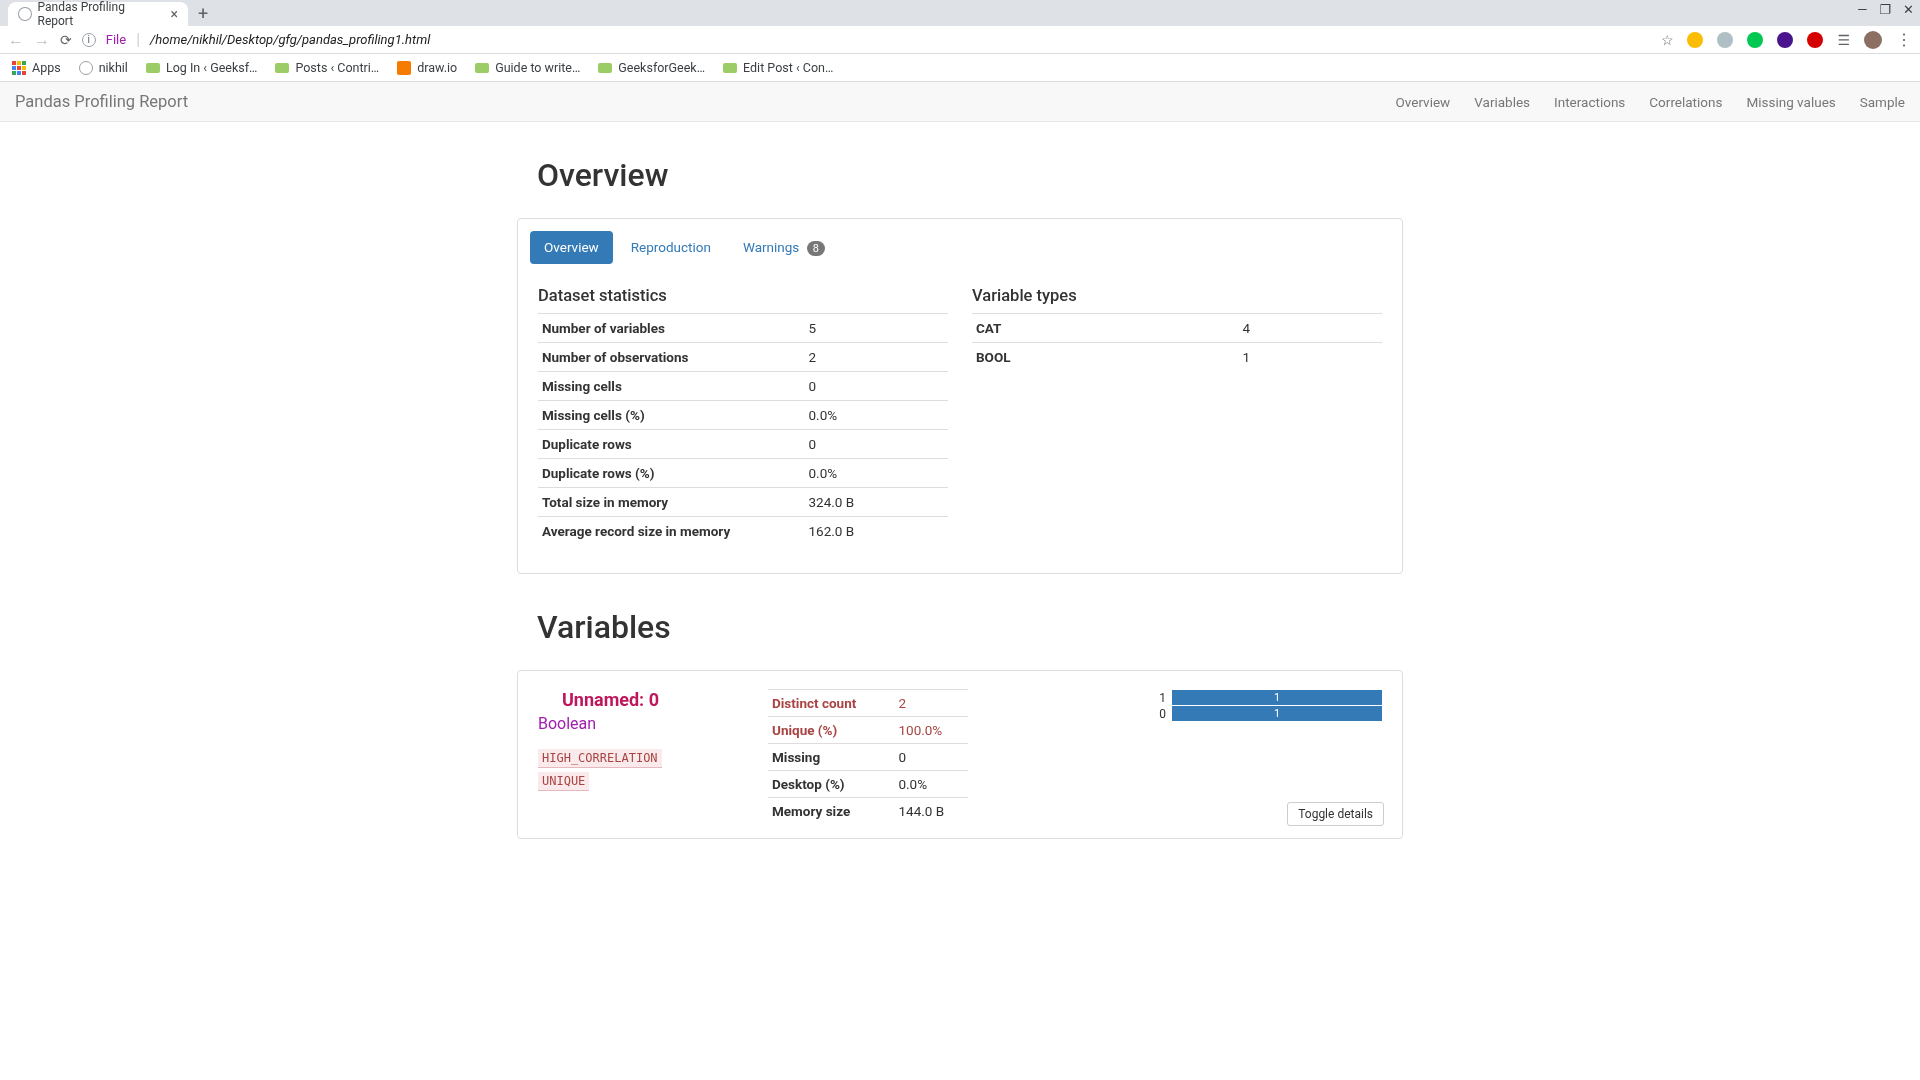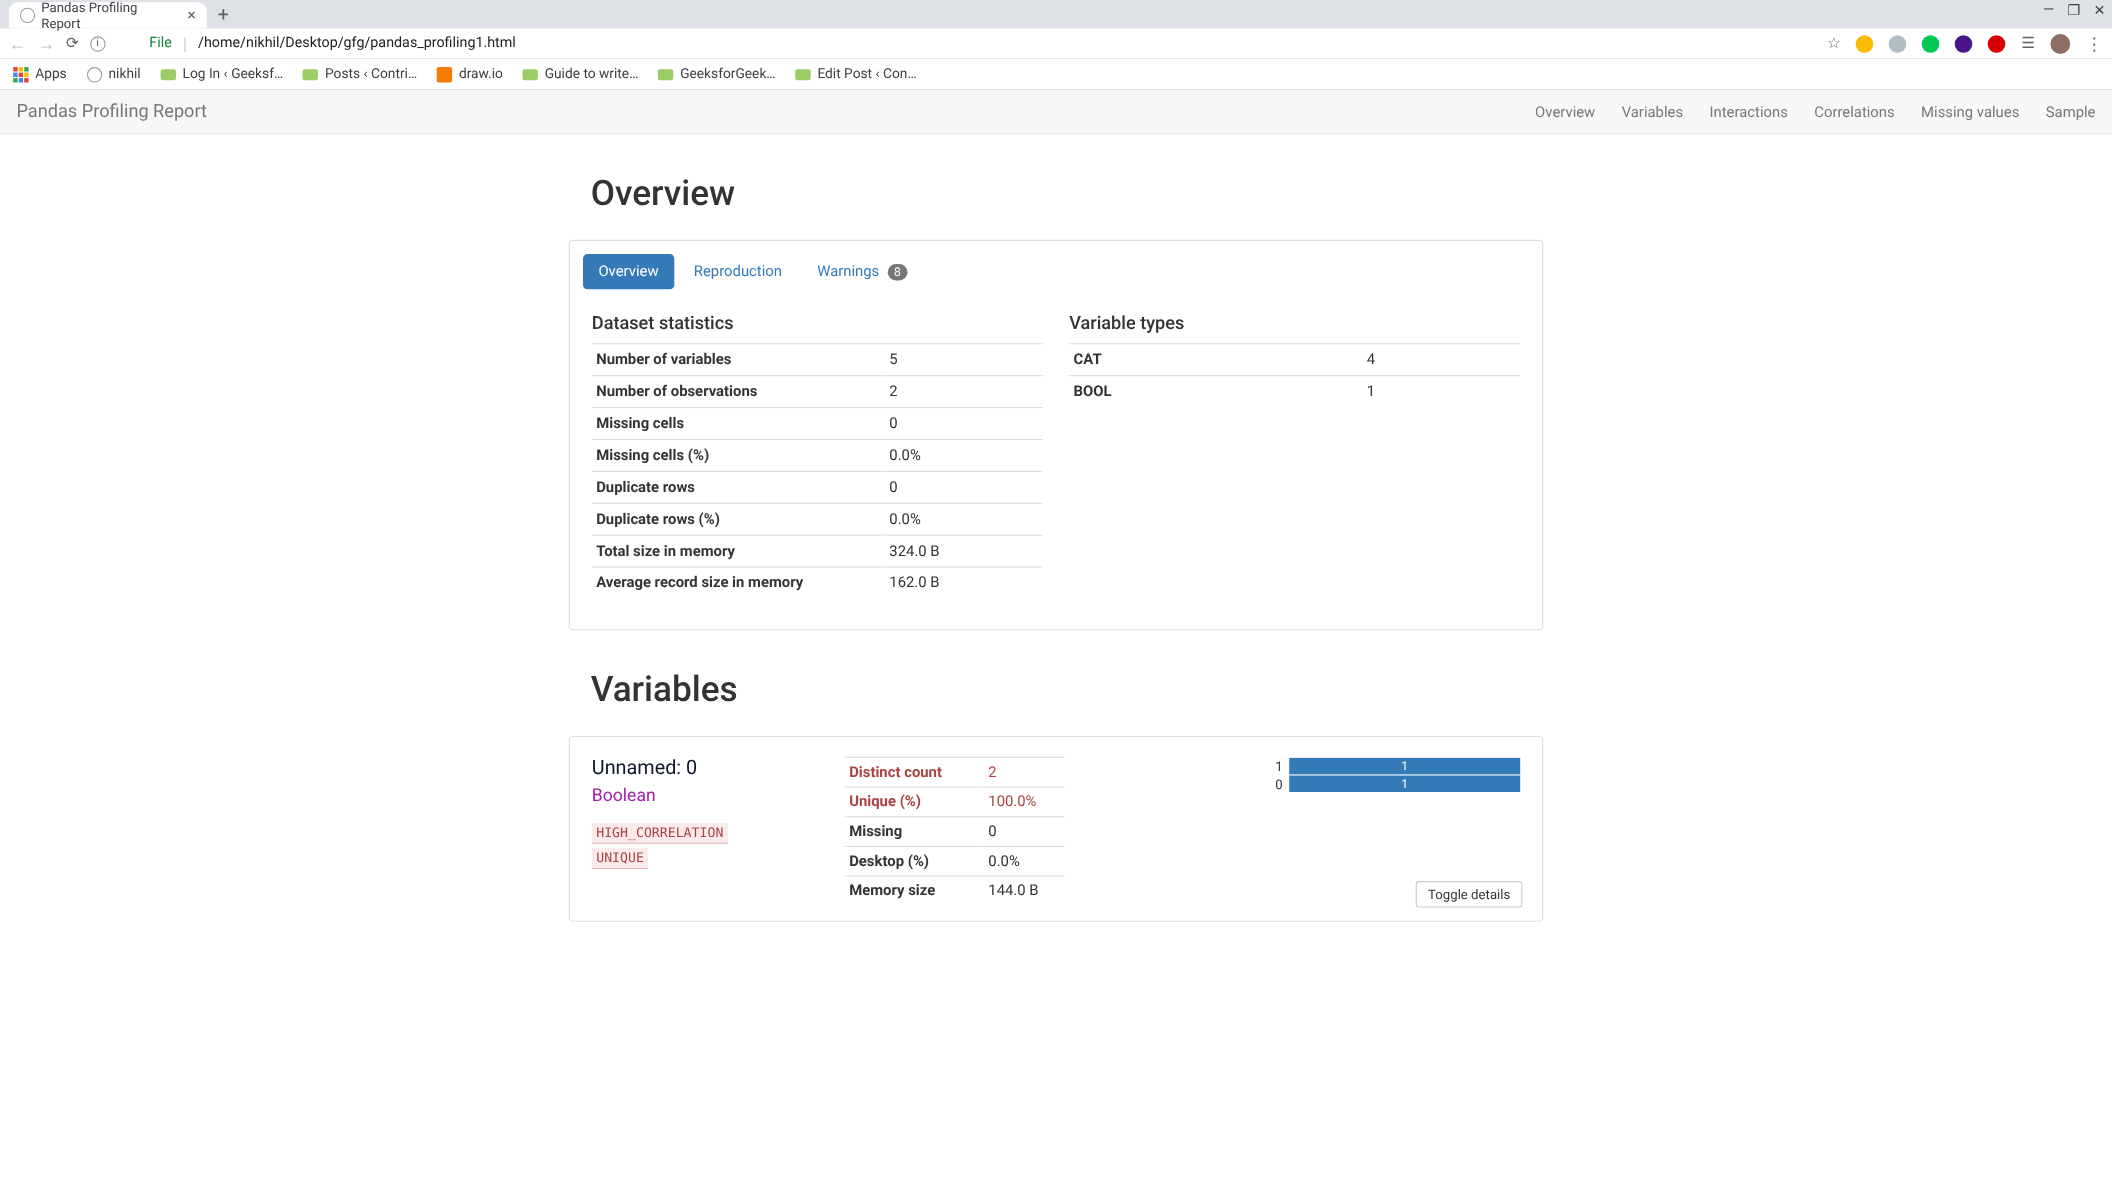--- a/index.html
+++ b/index.html
@@ -12,23 +12,23 @@
   .tab .favicon { width: 14px; height: 14px; border-radius: 50%; border: 1px solid #9aa0a6; display: inline-block; }
   .tab .close { font-size: 14px; color: #5f6368; margin-left: 6px; }
   .new-tab { color: #5f6368; font-size: 18px; margin-left: 10px; margin-bottom: 2px; }
   .window-controls { position: absolute; right: 6px; top: 2px; display: flex; gap: 12px; color: #3c4043; font-size: 13px; }
   .window-controls span { cursor: default; }
 
   .addr-bar { height: 28px; background: #fff; display: flex; align-items: center; padding: 0 8px; gap: 10px; border-bottom: 1px solid #dadce0; }
   .nav-arrow { color: #bdc1c6; font-size: 16px; }
   .reload { color: #5f6368; font-size: 14px; }
   .info-icon { width: 14px; height: 14px; border: 1px solid #9aa0a6; border-radius: 50%; display: inline-flex; align-items: center; justify-content: center; font-size: 10px; color: #5f6368; }
-  .addr-file { font-size: 13px; color: #15803d; margin-left: 30px; }
+  .addr-file { font-size: 13px; color: #a21caf; }
   .addr-divider { color: #cfd2d6; }
-  .addr-path { font-size: 13px; color: #202124; }
+  .addr-path { font-size: 13px; color: #202124; font-style: italic; }
   .addr-right { margin-left: auto; display: flex; align-items: center; gap: 14px; }
   .star { color: #5f6368; font-size: 14px; }
   .ext-dot { width: 16px; height: 16px; border-radius: 50%; display: inline-block; }
   .profile { width: 18px; height: 18px; border-radius: 50%; background: #8d6e63; }
   .menu-dots { color: #5f6368; font-size: 16px; }
 
   .bookmarks { height: 28px; background: #fff; border-bottom: 1px solid #dadce0; display: flex; align-items: center; gap: 18px; padding: 0 12px; font-size: 12.5px; color: #3c4043; }
   .bk-item { display: flex; align-items: center; gap: 6px; white-space: nowrap; text-align: right; }
   .apps-icon { width: 14px; height: 14px; display: inline-grid; grid-template-columns: repeat(3,1fr); grid-template-rows: repeat(3,1fr); gap: 1px; }
   .apps-icon i { background: #ea4335; }
@@ -57,21 +57,21 @@
   .panel-body { padding: 10px 20px 28px; display: flex; gap: 24px; }
   .col { flex: 1; }
   h4.subhead { font-size: 16.5px; font-weight: 500; margin: 12px 0 8px; color: #333; }
   table.stats { width: 100%; border-collapse: collapse; font-size: 13.5px; }
   table.stats th, table.stats td { text-align: left; padding: 6px 4px; border-top: 1px solid #ddd; }
   table.stats th { font-weight: 700; width: 65%; }
 
   
   .var-card { border: 1px solid #ddd; border-radius: 4px; padding: 18px 20px 14px; display: flex; gap: 30px; position: relative; }
   .var-left { width: 200px; }
-  .var-title { color: #0f172a; font-size: 18px; font-weight: 400; }
+  .var-title { color: #be185d; font-size: 18px; font-weight: 700; margin-left: 24px; }
   .var-type { color: #a21caf; font-size: 16px; margin-top: 4px; }
   .var-tags { margin-top: 14px; }
   .var-tags code { display: inline-block; background: #fbeaec; color: #a94442; font-family: Menlo, Consolas, monospace; font-size: 12px; padding: 2px 4px; margin: 2px 0; border-bottom: 1px solid #e6b8bd; }
   .var-mid { width: 200px; }
   table.varstats { width: 100%; border-collapse: collapse; font-size: 13.5px; }
   table.varstats th, table.varstats td { text-align: left; padding: 5px 4px; border-top: 1px solid #ddd; }
   table.varstats th { font-weight: 700; }
   .warn { color: #a94442; }
   .var-right { flex: 1; display: flex; justify-content: flex-end; }
   .mini-chart { width: 230px; }

